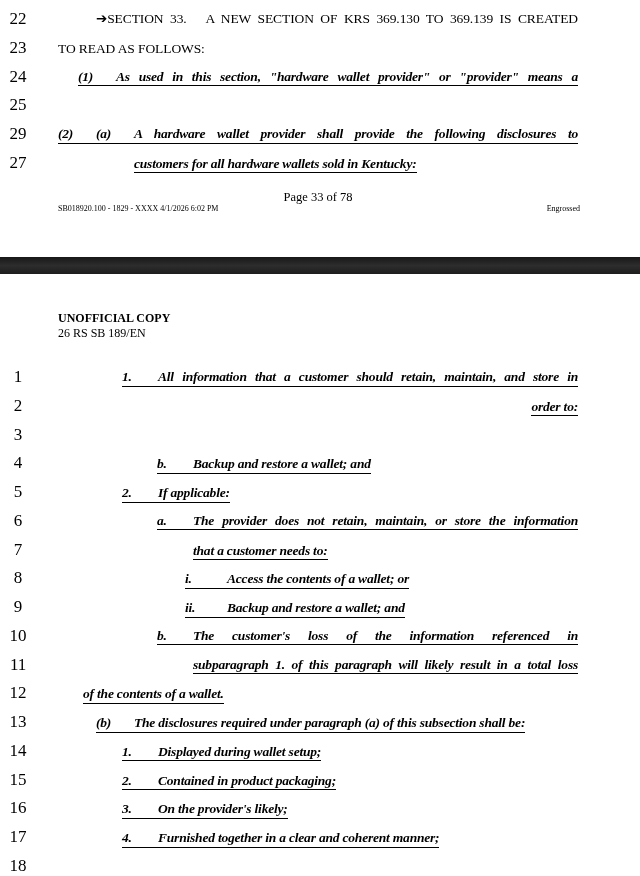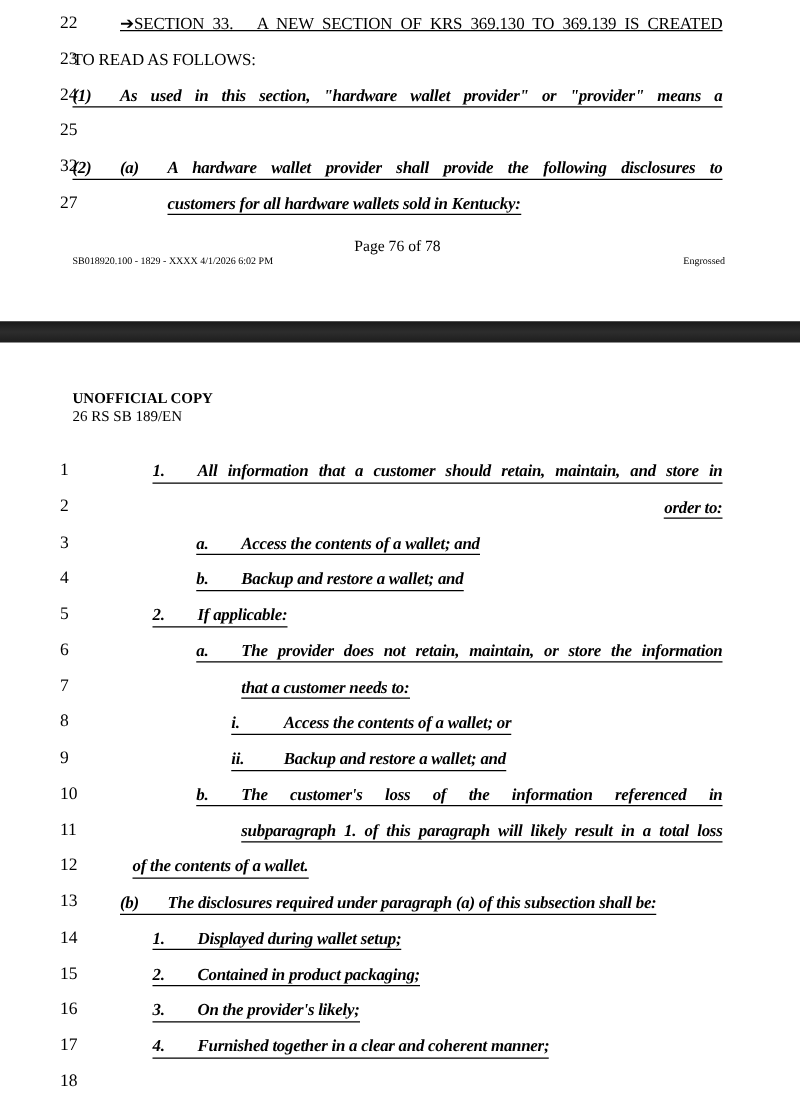--- a/index.html
+++ b/index.html
@@ -3,22 +3,22 @@
 <meta charset="utf-8">
 <style>
   html,body{margin:0;padding:0;background:#fff;}
   .screen{position:relative;width:640px;height:876px;background:#ffffff;overflow:hidden;
           font-family:"Liberation Serif","DejaVu Serif",serif;color:#000;}
   
   .lines{position:absolute;left:0;right:0;}
   #p1lines{top:10px;}
   #p2lines{top:368px;}
   .row{position:relative;height:28.75px;}
-  .lnum{position:absolute;left:0;top:0;width:36px;text-align:left;
-        font-size:14px;line-height:17px;letter-spacing:-0.1px;margin-left:48px;}
+  .lnum{position:absolute;left:0;top:0;width:36px;text-align:center;
+        font-size:17px;line-height:17px;letter-spacing:-0.1px;}
   .ltxt{margin-right:62px;}
   .uwrap{display:inline-block;font-size:13.5px;line-height:17px;letter-spacing:-0.1px;}
   .uwrap.bill{font-weight:bold;font-style:italic;letter-spacing:-0.2px;
               border-bottom:1.5px solid #000;padding-bottom:0.5px;}
   .uwrap.just{display:block;text-align:justify;text-align-last:justify;}
   .mc{display:inline-block;vertical-align:baseline;}
   
   .pagenum{position:absolute;top:190px;left:58px;right:62px;text-align:center;font-size:12.5px;}
   .p1footer{position:absolute;top:204px;left:58px;right:60px;display:flex;
             justify-content:space-between;font-size:8px;letter-spacing:0;}
@@ -31,50 +31,50 @@
   .p2header .hl{font-weight:bold;}
 </style>
 </head>
 <body>
 
 <div class="screen">
 
   <div id="p1lines" class="lines">
       <div class="row">
         <span class="lnum">22</span>
-        <div class="ltxt" style="margin-left: 96px; text-decoration: underline;">
+        <div class="ltxt" style="margin-left: 96px;">
           <span class="uwrap just"><span>➔SECTION 33.&nbsp;&nbsp; A NEW SECTION OF KRS 369.130 TO 369.139 IS CREATED</span></span>
         </div>
       </div>
       <div class="row">
         <span class="lnum">23</span>
         <div class="ltxt" style="margin-left: 58px;"><span class="uwrap"><span>TO READ AS FOLLOWS:</span></span></div>
       </div>
       <div class="row">
         <span class="lnum">24</span>
-        <div class="ltxt" style="margin-left: 58px;">
+        <div class="ltxt" style="margin-left: 78px;">
           <span class="uwrap bill just"><span class="mc" style="width: 38px;">(1)</span><span>As used in this section, "hardware wallet provider" or "provider" means a</span></span>
         </div>
       </div>
       <div class="row">
         <span class="lnum">25</span>
       </div>
       <div class="row">
-        <span class="lnum">32</span>
+        <span class="lnum">29</span>
         <div class="ltxt" style="margin-left: 58px;">
           <span class="uwrap bill just"><span class="mc" style="width: 38px;">(2)</span><span class="mc" style="width: 38px;">(a)</span><span>A hardware wallet provider shall provide the following disclosures to</span></span>
         </div>
       </div>
       <div class="row">
         <span class="lnum">27</span>
         <div class="ltxt" style="margin-left: 134px;"><span class="uwrap bill"><span>customers for all hardware wallets sold in Kentucky:</span></span></div>
       </div>
     </div>
 
-  <div class="pagenum">Page 76 of 78</div>
+  <div class="pagenum">Page 33 of 78</div>
 
   <div class="p1footer">
     <span>SB018920.100 - 1829 - XXXX   4/1/2026 6:02 PM</span>
     <span>Engrossed</span>
   </div>
 
   <div class="sepbar"></div>
 
   <div class="p2header">
     <span class="hl">UNOFFICIAL COPY</span>
@@ -87,21 +87,20 @@
         <div class="ltxt" style="margin-left: 122px;">
           <span class="uwrap bill just"><span class="mc" style="width: 36px;">1.</span><span>All information that a customer should retain, maintain, and store in</span></span>
         </div>
       </div>
       <div class="row">
         <span class="lnum">2</span>
         <div class="ltxt" style="margin-left: 158px; text-align: right;"><span class="uwrap bill"><span>order to:</span></span></div>
       </div>
       <div class="row">
         <span class="lnum">3</span>
-        <div class="ltxt" style="margin-left: 157px;"><span class="uwrap bill"><span class="mc" style="width: 36px;">a.</span><span>Access the contents of a wallet; and</span></span></div>
       </div>
       <div class="row">
         <span class="lnum">4</span>
         <div class="ltxt" style="margin-left: 157px;"><span class="uwrap bill"><span class="mc" style="width: 36px;">b.</span><span>Backup and restore a wallet; and</span></span></div>
       </div>
       <div class="row">
         <span class="lnum">5</span>
         <div class="ltxt" style="margin-left: 122px;"><span class="uwrap bill"><span class="mc" style="width: 36px;">2.</span><span>If applicable:</span></span></div>
       </div>
       <div class="row">
@@ -129,21 +128,21 @@
         </div>
       </div>
       <div class="row">
         <span class="lnum">11</span>
         <div class="ltxt" style="margin-left: 193px;">
           <span class="uwrap bill just"><span>subparagraph 1. of this paragraph will likely result in a total loss</span></span>
         </div>
       </div>
       <div class="row">
         <span class="lnum">12</span>
-        <div class="ltxt" style="margin-left: 106px;"><span class="uwrap bill"><span>of the contents of a wallet.</span></span></div>
+        <div class="ltxt" style="margin-left: 83px;"><span class="uwrap bill"><span>of the contents of a wallet.</span></span></div>
       </div>
       <div class="row">
         <span class="lnum">13</span>
         <div class="ltxt" style="margin-left: 96px;"><span class="uwrap bill"><span class="mc" style="width: 38px;">(b)</span><span>The disclosures required under paragraph (a) of this subsection shall be:</span></span></div>
       </div>
       <div class="row">
         <span class="lnum">14</span>
         <div class="ltxt" style="margin-left: 122px;"><span class="uwrap bill"><span class="mc" style="width: 36px;">1.</span><span>Displayed during wallet setup;</span></span></div>
       </div>
       <div class="row">

